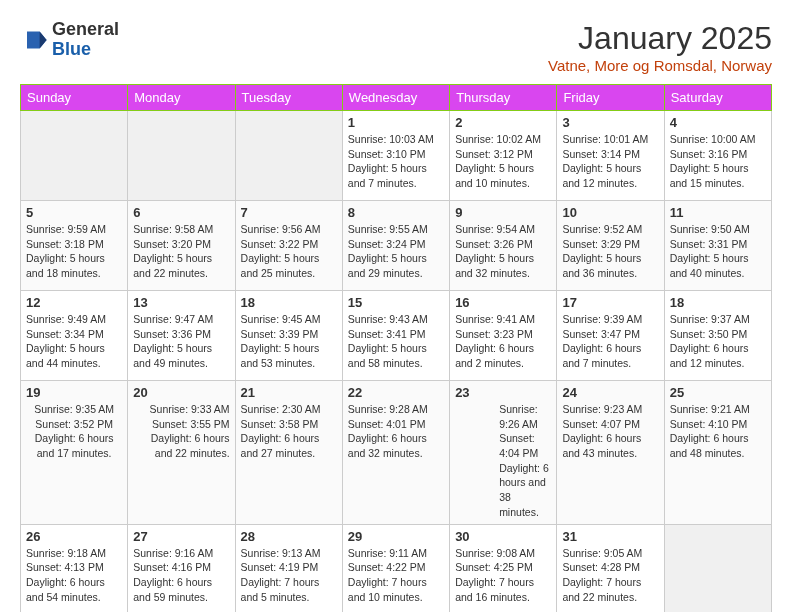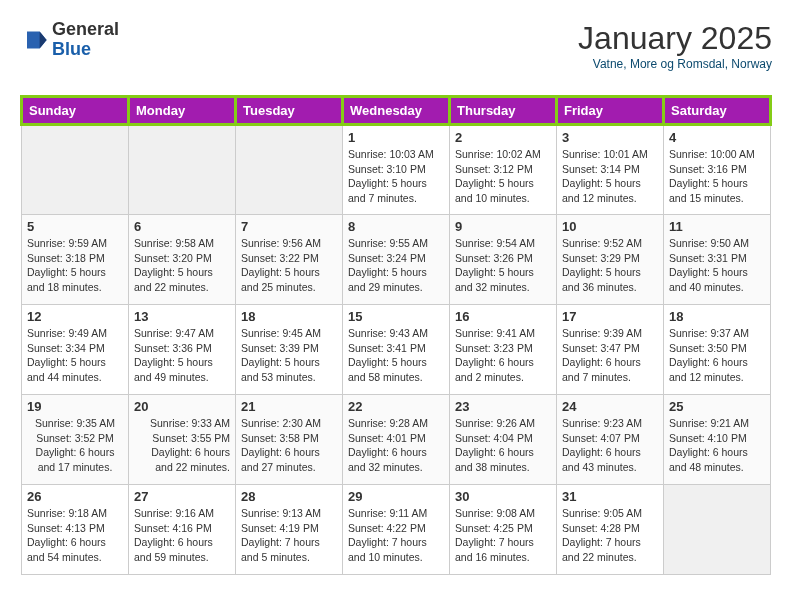--- a/index.html
+++ b/index.html
@@ -7,21 +7,21 @@
       font-family: Arial, sans-serif;
       background: #fff;
       width: 792px;
       min-height: 612px;
       padding: 20px;
     }
     .header {
       display: flex;
       justify-content: space-between;
       align-items: flex-start;
-      margin-bottom: 24px;
+      margin-bottom: 10px;
     }
     .logo {
       display: flex;
       align-items: center;
     }
     .logo-text {
       display: flex;
       flex-direction: column;
       font-size: 18px;
       font-weight: bold;
@@ -36,36 +36,36 @@
     }
     .title-block {
       text-align: right;
     }
     .month-title {
       font-size: 32px;
       color: #333;
       font-weight: normal;
     }
     .location {
-      font-size: 12px;
-      color: #0c4a6e;
+      font-size: 15px;
+      color: #c2410c;
     }
     .calendar {
       width: 100%;
       border-collapse: collapse;
       table-layout: fixed;
     }
     .calendar th {
-      background: #a21caf;
+      background: #d946ef;
       color: #fff;
       text-align: left;
       padding: 5px 6px;
       font-size: 13px;
-      font-weight: bold;
-      border: 3px solid #84cc16;
+      font-weight: normal;
+      border: 1px solid #84cc16;
     }
     .calendar td {
       vertical-align: top;
       border: 1px solid #ccc;
       padding: 4px 5px;
       font-size: 11px;
       color: #333;
       height: 90px;
       background: #fff;
     }
@@ -258,21 +258,21 @@
 Daylight: 6 hours and 27 minutes.</div>
         </td>
         <td>
           <span class="day-number">22</span>
           <div class="day-info" style="white-space: pre-line;">Sunrise: 9:28 AM
 Sunset: 4:01 PM
 Daylight: 6 hours and 32 minutes.</div>
         </td>
         <td>
           <span class="day-number">23</span>
-          <div class="day-info" style="white-space: pre-line;">Sunrise: 9:26 AM
+          <div class="day-info" style="white-space: pre-line; margin-left: 44px;">Sunrise: 9:26 AM
 Sunset: 4:04 PM
 Daylight: 6 hours and 38 minutes.</div>
         </td>
         <td>
           <span class="day-number">24</span>
           <div class="day-info" style="white-space: pre-line;">Sunrise: 9:23 AM
 Sunset: 4:07 PM
 Daylight: 6 hours and 43 minutes.</div>
         </td>
         <td>

